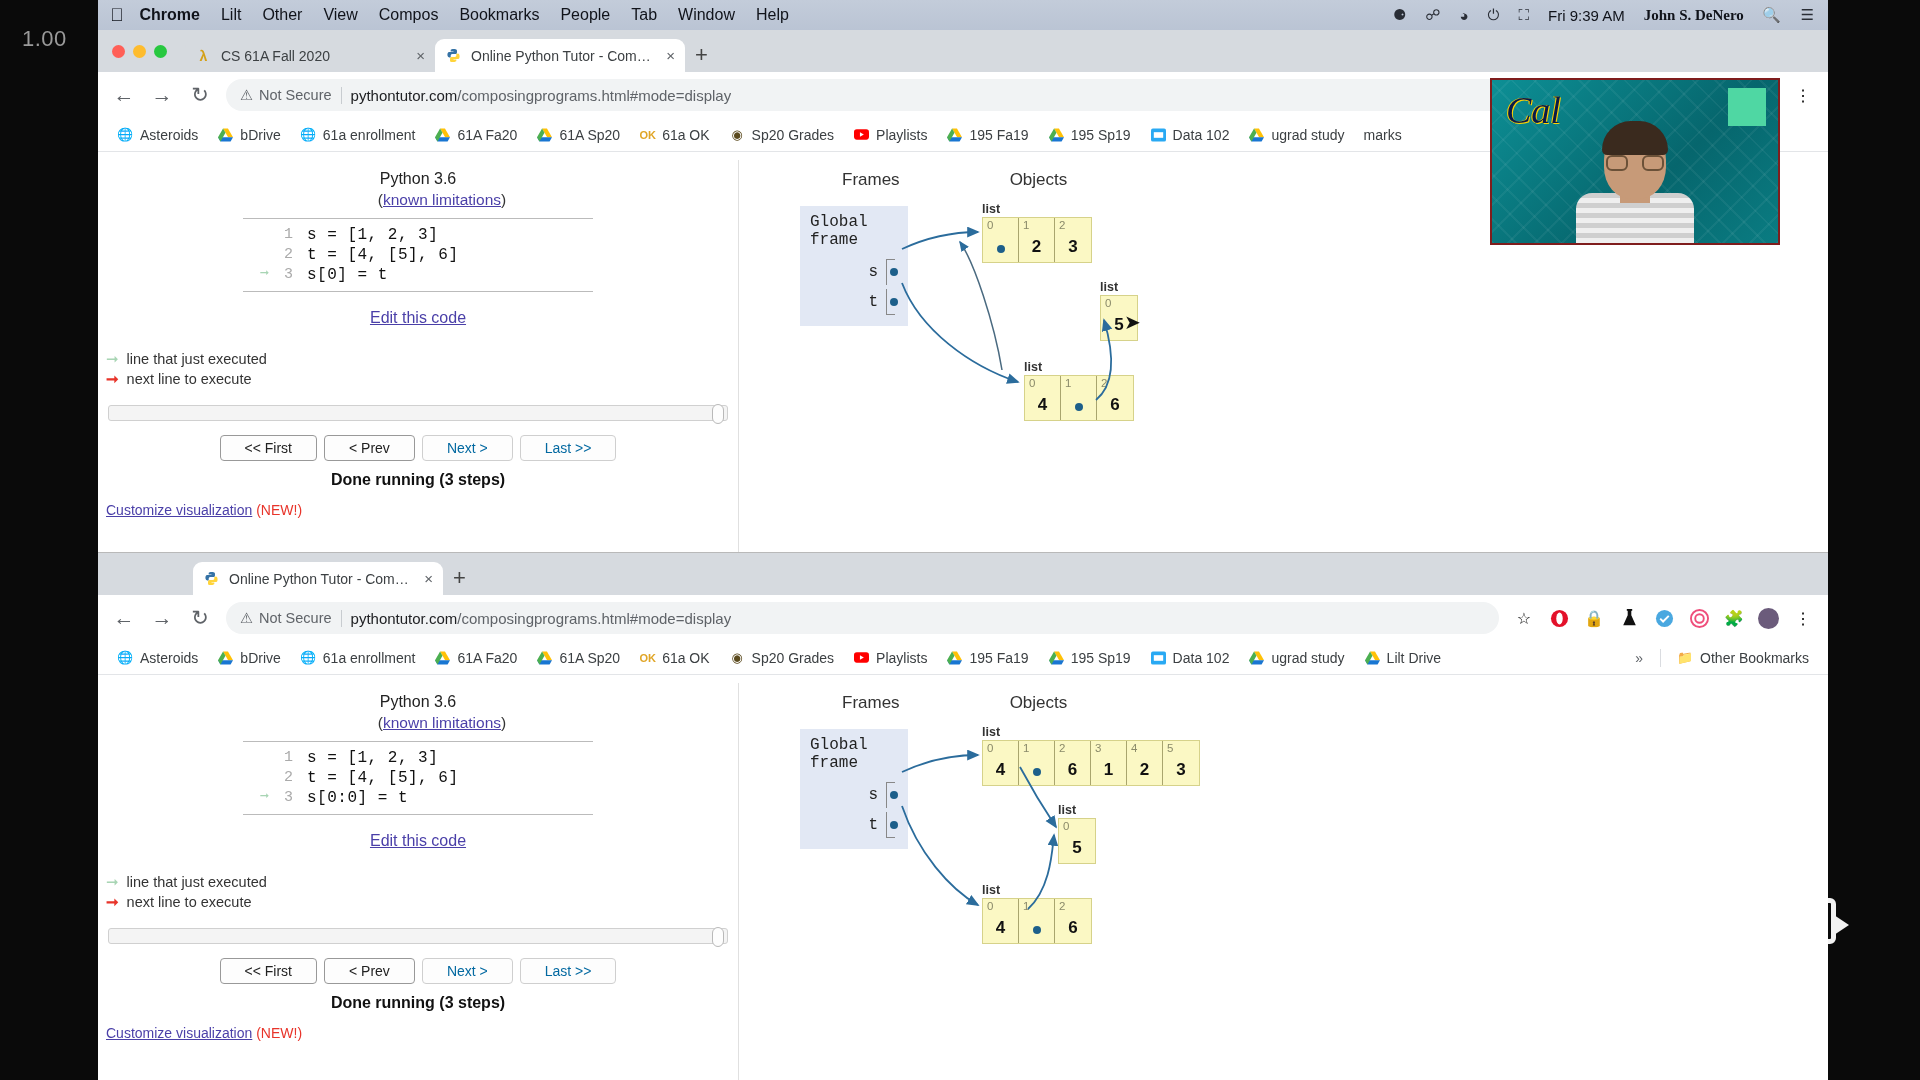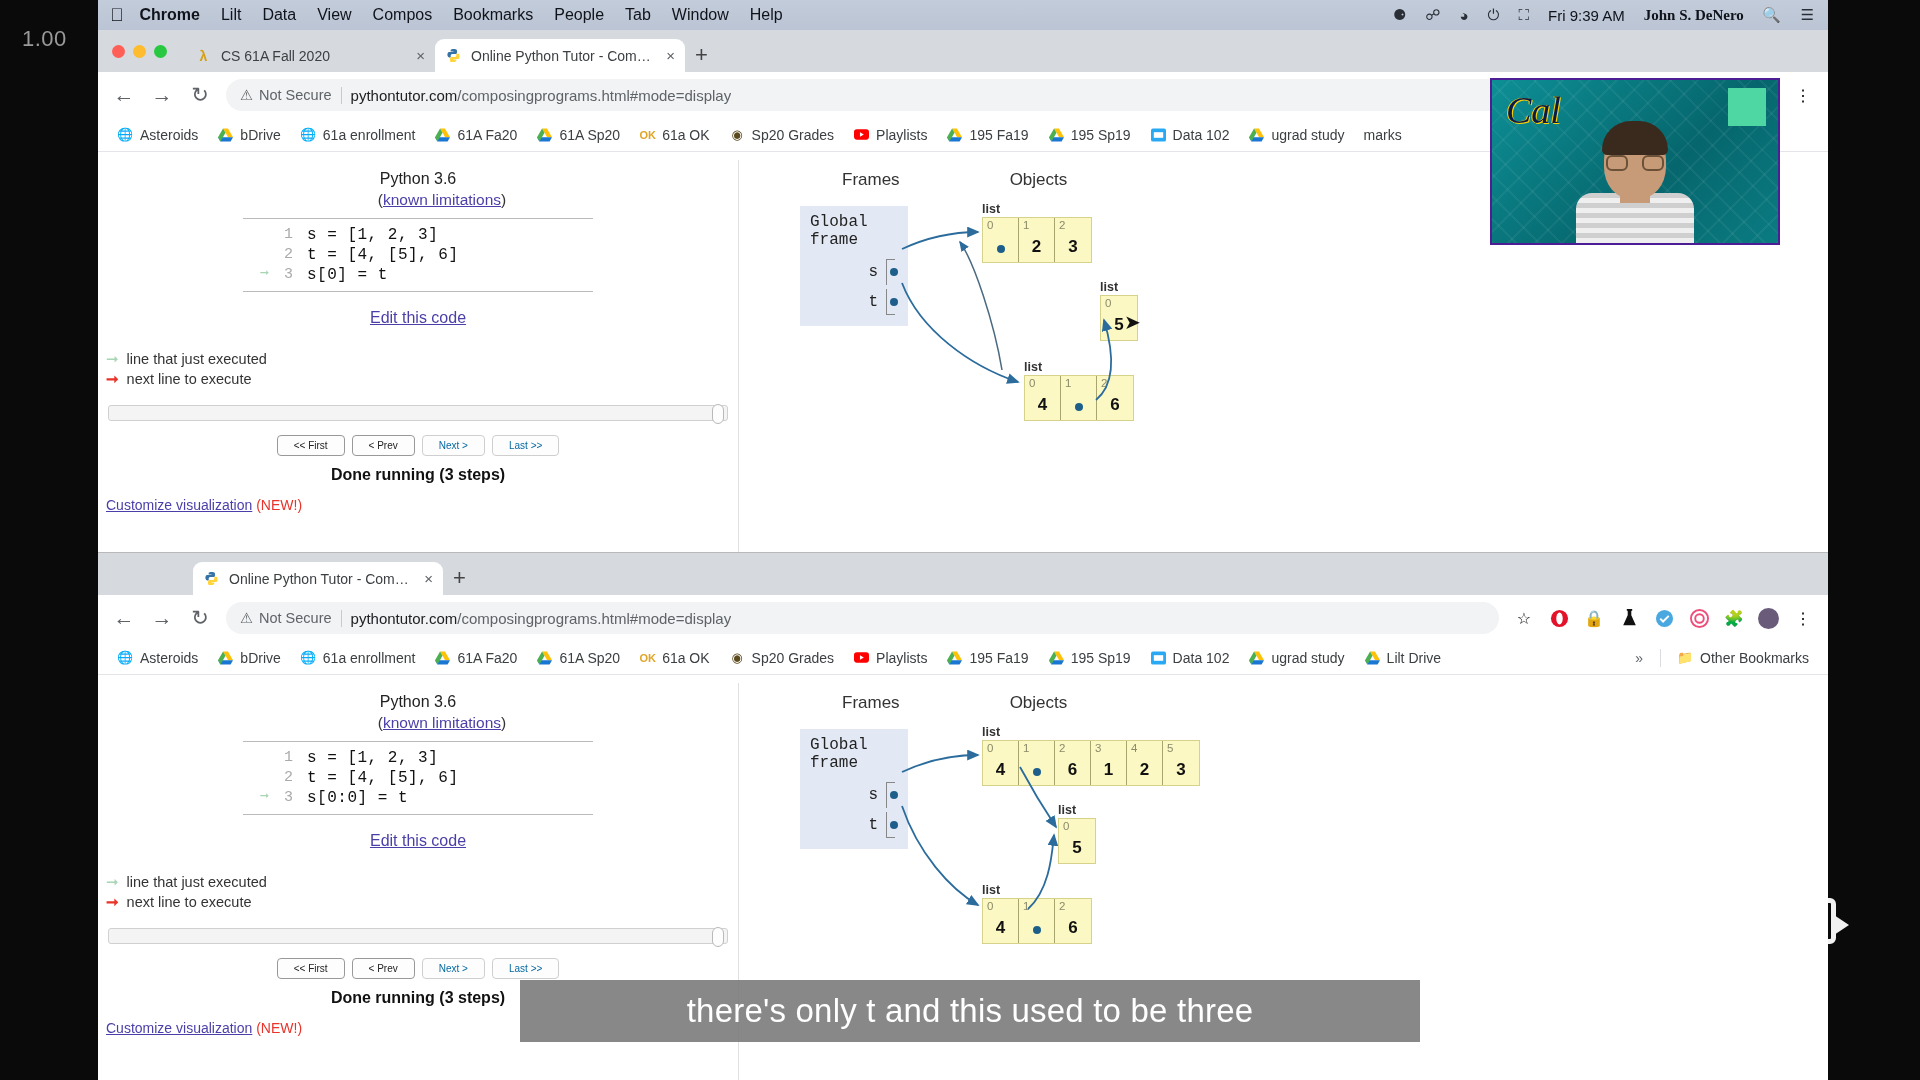--- a/index.html
+++ b/index.html
@@ -122,21 +122,21 @@
   .slider {
     margin: 16px 10px 0 10px; height: 16px; background: #f4f4f4;
     border: 1px solid #d0d0d0; border-radius: 3px; position: relative;
   }
   .slider .knob {
     position: absolute; right: 3px; top: -2px; width: 12px; height: 20px;
     border: 1px solid #b9b9b9; border-radius: 6px; background: #fdfdfd;
   }
   .btnrow { display: flex; justify-content: center; gap: 7px; margin-top: 14px; }
   .ptbtn {
-    font-size: 10px; padding: 4px 16px; border: 1px solid #999;
+    font-size: 14px; padding: 4px 24px; border: 1px solid #999;
     border-radius: 4px; background: #fdfdfd; color: #222;
   }
   .ptbtn.disabled { color: #0369a1; border-color: #cfcfcf; }
   .doner { text-align: center; font-weight: bold; font-size: 16px; color: #111; margin-top: 10px; }
   .customize { margin-top: 13px; padding-left: 8px; font-size: 14px; }
   .customize a { color: #4a3fa8; }
   .customize .new { color: #e8342a; }
 
   
   .dg { position: relative; }
@@ -165,21 +165,21 @@
   .cell .val { font-size: 17px; font-weight: bold; color: #111; }
   .cell .pdot { width: 8px; height: 8px; border-radius: 50%; background: #1d5f8a; margin-bottom: 4px; }
 
   svg.edges { position: absolute; left: 0; top: 0; overflow: visible; pointer-events:none;}
 
   .cursor-arrow { position: absolute; font-size: 20px; color: #111; }
 
   
   .webcam {
     position: absolute; right: 48px; top: 78px; width: 290px; height: 167px;
-    background: #86efac; border: 2px solid #4c1d95; overflow: hidden;
+    background: #86efac; border: 2px solid #7f1d1d; overflow: hidden;
   }
   .wc-bg { position:absolute; inset:0; background:
       repeating-linear-gradient(45deg, rgba(255,255,255,.05) 0 2px, transparent 2px 16px),
       repeating-linear-gradient(-45deg, rgba(255,255,255,.05) 0 2px, transparent 2px 19px),
       linear-gradient(135deg,#0d8f95,#06666d 60%,#0a7c82); }
   .wc-cal { position: absolute; left: 14px; top: 8px; font-family: "Liberation Serif", serif;
       font-style: italic; font-size: 38px; color: #0a1a4a; text-shadow: 1px 1px 0 #ffd200, -1px 0 0 #ffd200; }
   .wc-green { position: absolute; right: 12px; top: 8px; width: 38px; height: 38px; background: #4fd7a3; }
   .wc-person { position:absolute; left:50%; bottom:0; transform:translateX(-50%); width:118px; height:122px; }
   .wc-head { position:absolute; left:50%; transform:translateX(-50%); top:6px; width:62px; height:72px;
@@ -228,21 +228,21 @@
   <div class="rightgutter"></div>
 
   <div class="speed-badge">1.00</div>
 
   <div class="top-window">
 
     <div class="mac-menubar">
       <span class="apple"></span>
       <span class="mi bold">Chrome</span>
       <span class="mi">Lilt</span>
-      <span class="mi">Data</span>
+      <span class="mi">Other</span>
       <span class="mi">View</span>
       <span class="mi">Compos</span>
       <span class="mi">Bookmarks</span>
       <span class="mi">People</span>
       <span class="mi">Tab</span>
       <span class="mi">Window</span>
       <span class="mi">Help</span>
       <div class="right">
         <span class="ic">⚈</span>
         <span class="ic">☍</span>
@@ -869,21 +869,20 @@
               <path d="M102,113 C118,160 150,196 178,212" stroke="#2b6c9c" stroke-width="1.8" fill="none" marker-end="url(#ah2)"></path>
               <path d="M220,74 C234,100 248,122 256,134" stroke="#2b6c9c" stroke-width="1.8" fill="none" marker-end="url(#ah2)"></path>
               <path d="M228,216 C250,196 252,160 254,142" stroke="#2b6c9c" stroke-width="1.8" fill="none" marker-end="url(#ah2)"></path>
             </svg>
           </div>
         </div>
       </div>
     </div>
   </div>
 
-  <div class="caption">there's only t and this used to be three</div>
 
   <div class="watermark">
     <div class="wm-box">
         <span class="wm-nub"></span>
       </div>
   </div>
 
 </div>
 
 </body></html>

